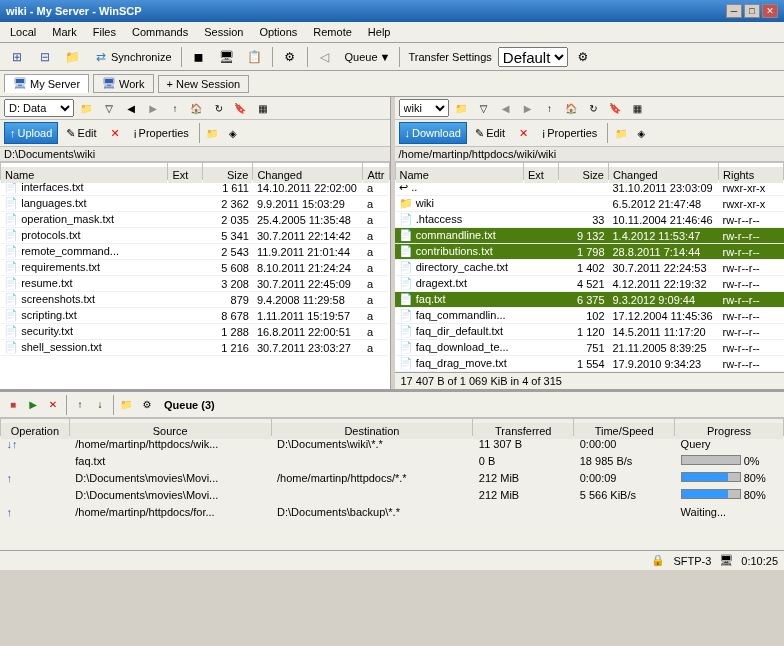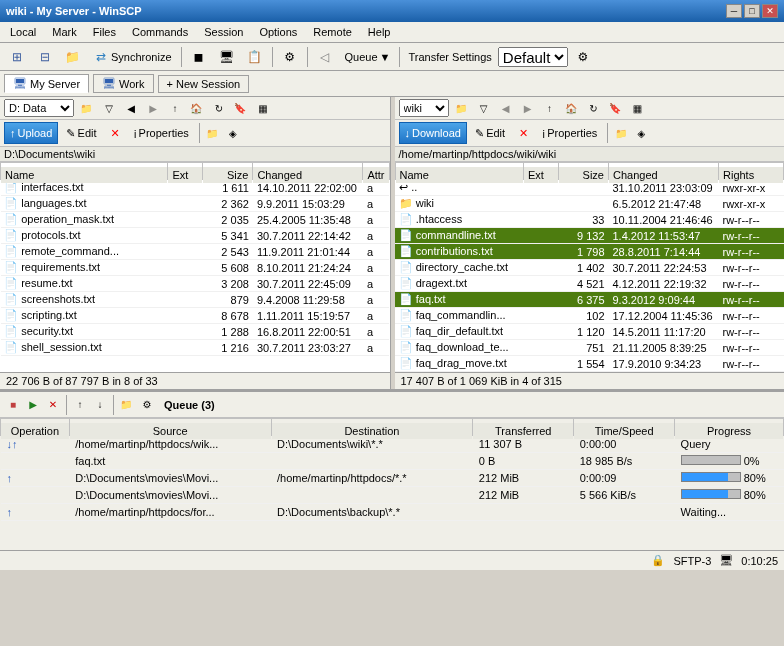--- a/index.html
+++ b/index.html
@@ -493,23 +493,20 @@
     </td>
     <td class="col-ext"></td>
     <td class="col-size">1 216</td>
     <td class="col-changed">30.7.2011 23:03:27</td>
     <td class="col-attr">a</td>
   </tr>
             </tbody>
         </table>
       </div>
 
-      <div class="status-bar-panel">
-        <span>22 706 B of 87 797 B in 8 of 33</span>
-      </div>
     </div>
 
     <div class="panel-divider"></div>
 
     <div class="panel">
 
       <div class="address-bar">
         <select style="font-size:11px; height:18px; min-width:50px;">
           <option>wiki</option>
         </select>

